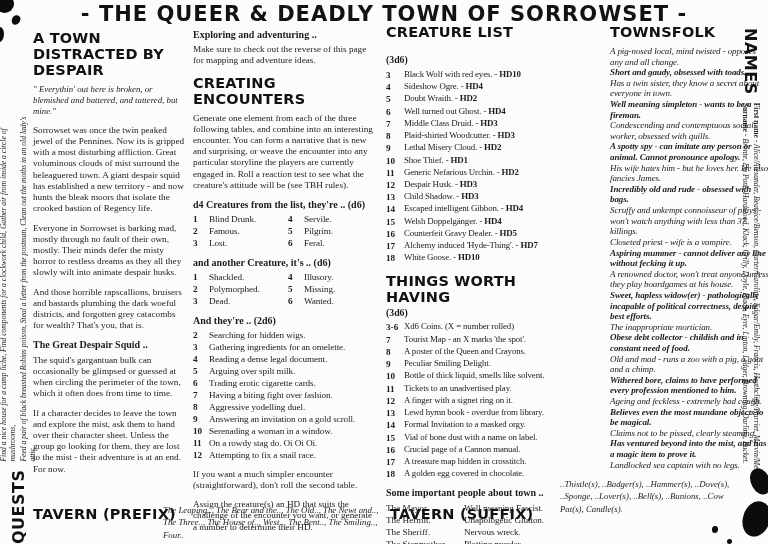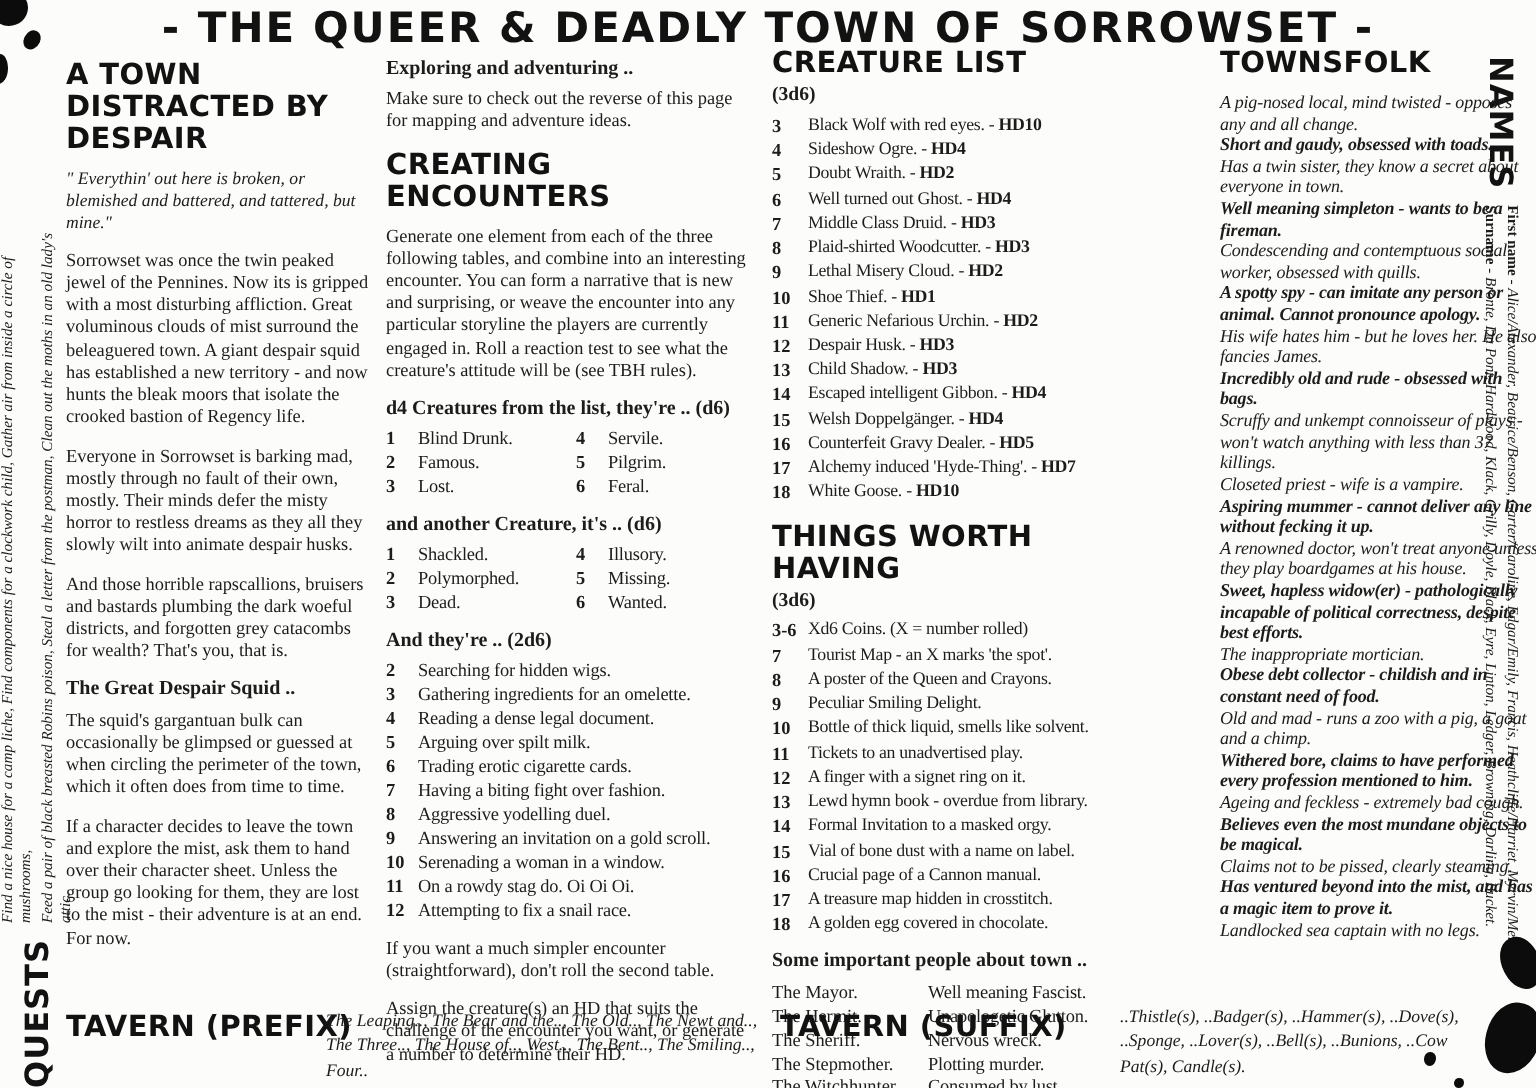--- a/index.html
+++ b/index.html
@@ -46,21 +46,21 @@
   .peopletable .who { flex:none; width:78px; }
 
   .townsfolk p { line-height:1.18; font-size:9px; letter-spacing:-0.1px;font-style:italic; }
   .townsfolk p.b { font-weight:bold; }
 
   .tavern-head { position:absolute; font-size:19px; letter-spacing:0.3px; white-space:nowrap; }
   #tavern-prefix-head { left:33px; top:507px; }
   #tavern-suffix-head { left:390px; top:507px; }
   .tavern-list { position:absolute; font-style:italic; font-size:8.8px; line-height:1.4; }
   #tavern-prefix-list { left:163px; top:504px; width:222px; }
-  #tavern-suffix-list { left:560px; top:502px; width:178px; }
+  #tavern-suffix-list { left:560px; top:478px; width:178px; }
 
   .strip { position:absolute; display:flex; align-items:center; gap:8px; }
   .strip-label { font-size:16px; letter-spacing:0.5px; flex:none; }
   .strip-lines { display:flex; flex-direction:column; gap:1px; font-size:7.6px; font-style:italic; line-height:1.25; }
   .strip-lines .lead { font-style:normal; font-weight:bold; }
   #quests-strip { left:3px; top:544px; width:432px; height:30px;
     transform-origin:top left; transform:rotate(-90deg); }
   #names-strip { left:768px; top:28px; width:508px; height:34px;
     transform-origin:top left; transform:rotate(90deg); }
 
@@ -209,21 +209,21 @@
         <span class="n">12</span>
         <span class="t">Attempting to fix a snail race.</span>
       </div>
     </div>
 
   <p class="para" style="margin-top:7px">If you want a much simpler encounter (straightforward), don't roll the second table.</p>
   <p class="para">Assign the creature(s) an HD that suits the challenge of the encounter you want, or generate a number to determine their HD.</p>
 </section>
 
 <section class="col" id="col-creatures">
-  <h2 class="head" style="margin-bottom:1px">CREATURE LIST</h2>
+  <h2 class="head" style="margin-bottom:13px">CREATURE LIST</h2>
   <div class="dice">(3d6)</div>
   <div class="creaturelist">
 
   <div class="row">
         <span class="n" style="font-weight:bold">3</span>
         <span class="t"><span>Black Wolf with red eyes. - </span><span class="hd">HD10</span></span>
       </div>
       <div class="row">
         <span class="n" style="font-weight:bold">4</span>
         <span class="t"><span>Sideshow Ogre. - </span><span class="hd">HD4</span></span>

